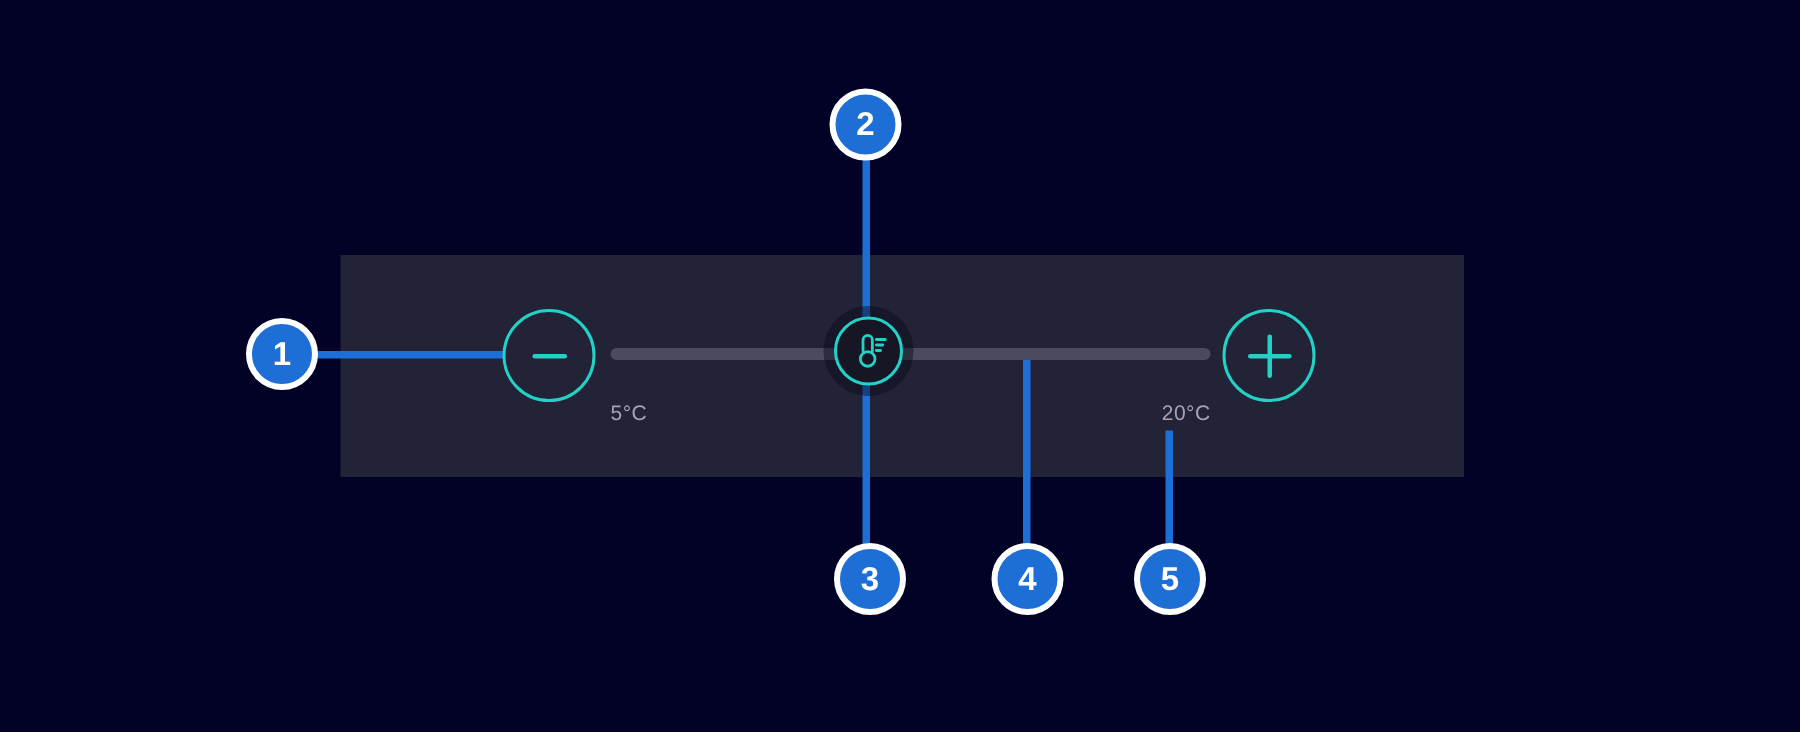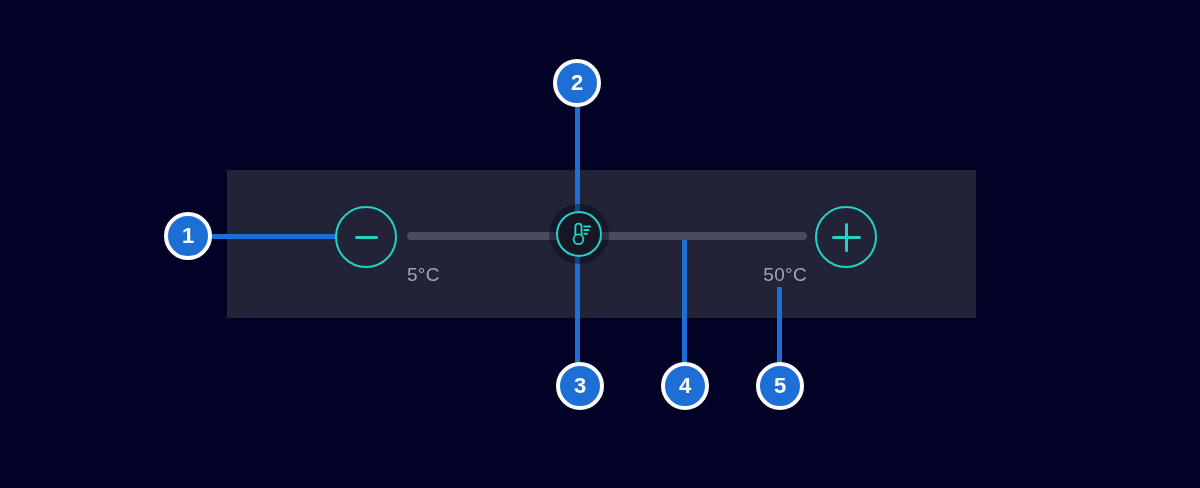--- a/index.html
+++ b/index.html
@@ -91,21 +91,21 @@
     background: #161624;
     box-shadow: 0 0 0 7px rgba(8, 8, 26, 0.45);
     display: flex;
     align-items: center;
     justify-content: center;
     cursor: grab;
   }
   .range-label {
     position: absolute;
     top: 264px;
-    font-size: 19px;
+    font-size: 14px;
     line-height: 22px;
     color: #a3a4b2;
     letter-spacing: 0.3px;
   }
   #min-label { left: 407px; }
   #max-label { right: 393px; }
   
   .badge {
     position: absolute;
     width: 40px;
@@ -153,21 +153,21 @@
         <rect x="9" y="2.5" width="6" height="12.5" rx="3" stroke="#23d2c6" stroke-width="1.8" fill="#161624"></rect>
         <circle cx="12" cy="17.6" r="4.7" stroke="#23d2c6" stroke-width="1.8" fill="#161624"></circle>
         <line x1="17.6" y1="5.2" x2="23.2" y2="5.2" stroke="#23d2c6" stroke-width="1.9" stroke-linecap="round"></line>
         <line x1="17.6" y1="8.7" x2="21.6" y2="8.7" stroke="#23d2c6" stroke-width="1.9" stroke-linecap="round"></line>
         <line x1="17.6" y1="12.2" x2="20.2" y2="12.2" stroke="#23d2c6" stroke-width="1.9" stroke-linecap="round"></line>
       </svg>
     </span>
   </div>
 
   <div class="range-label" id="min-label">5°C</div>
-  <div class="range-label" id="max-label">50°C</div>
+  <div class="range-label" id="max-label">20°C</div>
 
   <div class="badge" id="badge-1">
     <span>1</span>
   </div>
   <div class="badge" id="badge-2">
     <span>2</span>
   </div>
   <div class="badge" id="badge-3">
     <span>3</span>
   </div>

